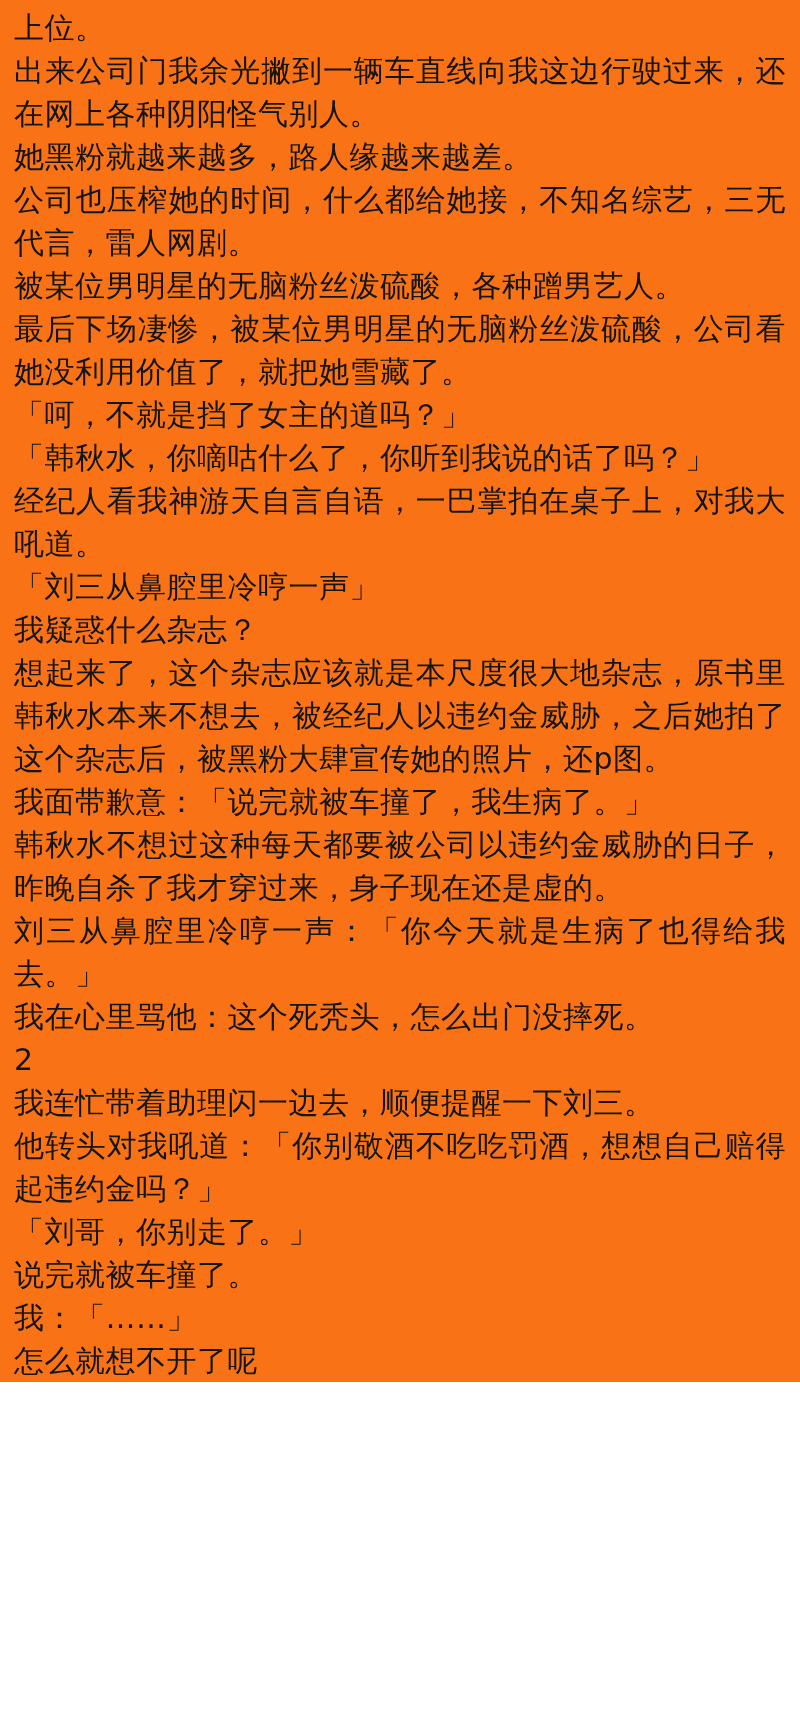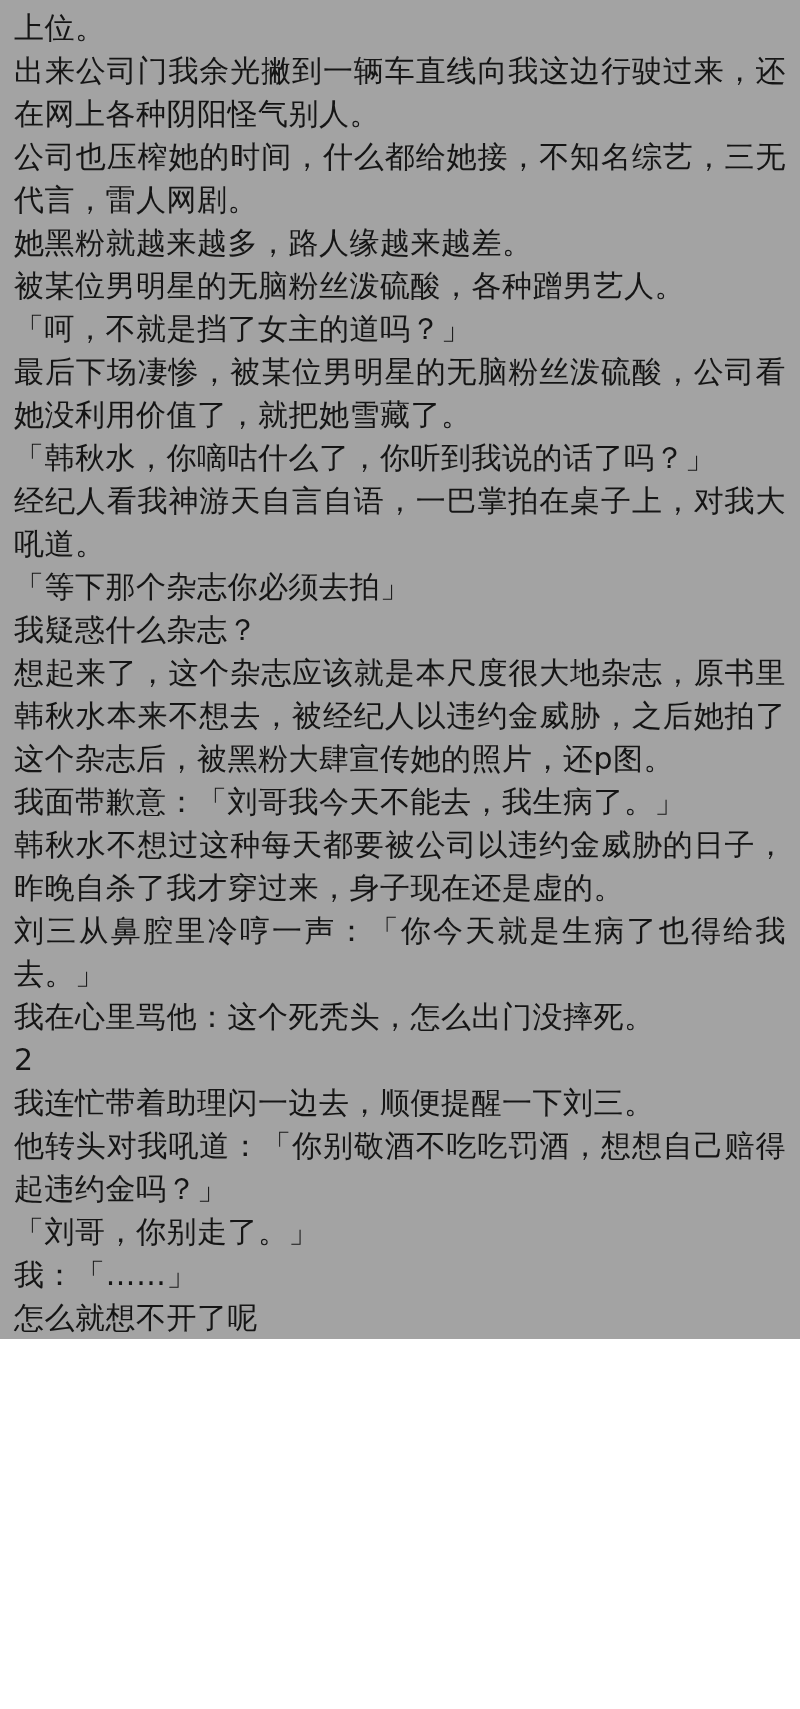--- a/index.html
+++ b/index.html
@@ -8,21 +8,21 @@
     background: #ffffff;
   }
   body {
     width: 800px;
     font-family: "DejaVu Sans", "Liberation Sans", sans-serif;
   }
   #reader {
     width: 800px;
     box-sizing: border-box;
     padding: 6px 14px 0 14px;
-    background: #a3a3a3;
+    background: #f97316;
     color: #1a1a1a;
   }
   .line {
     font-size: 30px;
     line-height: 43px;
     letter-spacing: 0.5px;
     text-align: justify;
     text-justify: inter-ideograph;
     word-break: break-all;
     white-space: pre-wrap;
@@ -30,34 +30,35 @@
     color: #151515;
   }
 </style>
 </head>
 <body>
 
 <div id="reader">
   <div id="body-text">
       <div class="line">上位。</div>
       <div class="line">出来公司门我余光撇到一辆车直线向我这边行驶过来，还在网上各种阴阳怪气别人。</div>
+      <div class="line">她黑粉就越来越多，路人缘越来越差。</div>
       <div class="line">公司也压榨她的时间，什么都给她接，不知名综艺，三无代言，雷人网剧。</div>
-      <div class="line">她黑粉就越来越多，路人缘越来越差。</div>
       <div class="line">被某位男明星的无脑粉丝泼硫酸，各种蹭男艺人。</div>
+      <div class="line">最后下场凄惨，被某位男明星的无脑粉丝泼硫酸，公司看她没利用价值了，就把她雪藏了。</div>
       <div class="line">「呵，不就是挡了女主的道吗？」</div>
-      <div class="line">最后下场凄惨，被某位男明星的无脑粉丝泼硫酸，公司看她没利用价值了，就把她雪藏了。</div>
       <div class="line">「韩秋水，你嘀咕什么了，你听到我说的话了吗？」</div>
       <div class="line">经纪人看我神游天自言自语，一巴掌拍在桌子上，对我大吼道。</div>
-      <div class="line">「等下那个杂志你必须去拍」</div>
+      <div class="line">「刘三从鼻腔里冷哼一声」</div>
       <div class="line">我疑惑什么杂志？</div>
       <div class="line">想起来了，这个杂志应该就是本尺度很大地杂志，原书里韩秋水本来不想去，被经纪人以违约金威胁，之后她拍了这个杂志后，被黑粉大肆宣传她的照片，还p图。</div>
-      <div class="line">我面带歉意：「刘哥我今天不能去，我生病了。」</div>
+      <div class="line">我面带歉意：「说完就被车撞了，我生病了。」</div>
       <div class="line">韩秋水不想过这种每天都要被公司以违约金威胁的日子，昨晚自杀了我才穿过来，身子现在还是虚的。</div>
       <div class="line">刘三从鼻腔里冷哼一声：「你今天就是生病了也得给我去。」</div>
       <div class="line">我在心里骂他：这个死秃头，怎么出门没摔死。</div>
       <div class="line">2</div>
       <div class="line">我连忙带着助理闪一边去，顺便提醒一下刘三。</div>
       <div class="line">他转头对我吼道：「你别敬酒不吃吃罚酒，想想自己赔得起违约金吗？」</div>
       <div class="line">「刘哥，你别走了。」</div>
+      <div class="line">说完就被车撞了。</div>
       <div class="line">我：「……」</div>
       <div class="line">怎么就想不开了呢</div>
     </div>
 </div>
 
 </body></html>

